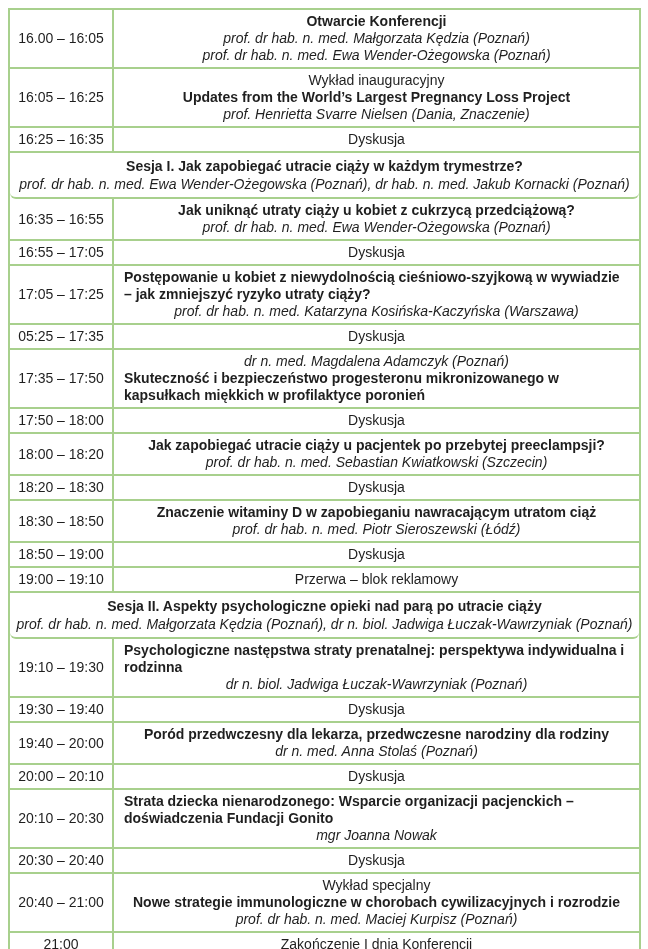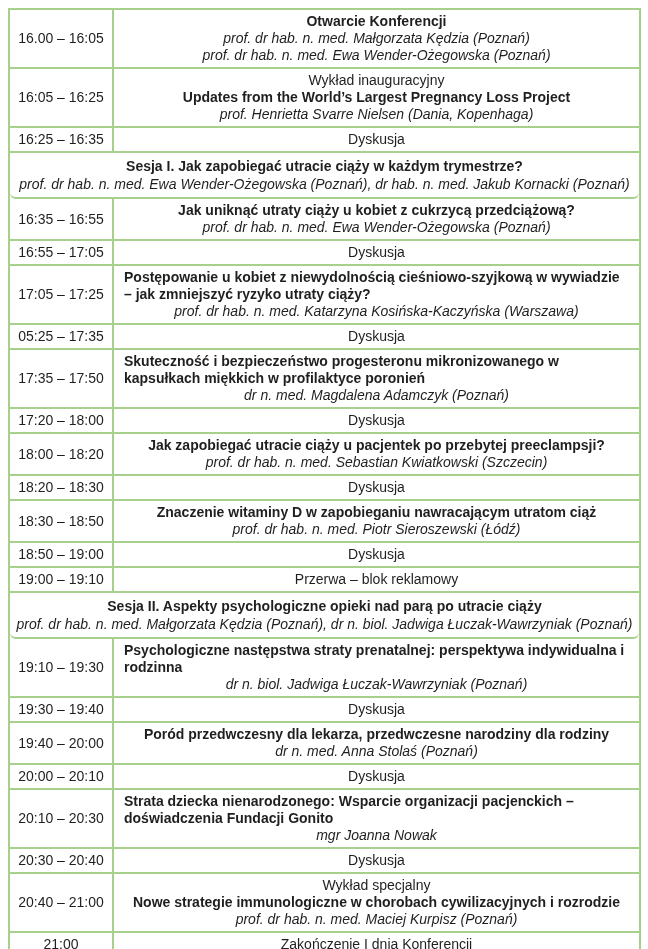--- a/index.html
+++ b/index.html
@@ -80,21 +80,21 @@
           <div class="line line-italic">prof. dr hab. n. med. Małgorzata Kędzia (Poznań)</div>
           <div class="line line-italic">prof. dr hab. n. med. Ewa Wender-Ożegowska (Poznań)</div>
         </div>
   </div>
 
   <div class="row row-item">
     <div class="time">16:05 – 16:25</div>
     <div class="content">
           <div class="line line-plain">Wykład inauguracyjny</div>
           <div class="line line-bold">Updates from the World’s Largest Pregnancy Loss Project</div>
-          <div class="line line-italic">prof. Henrietta Svarre Nielsen (Dania, Kopenhaga)</div>
+          <div class="line line-italic">prof. Henrietta Svarre Nielsen (Dania, Znaczenie)</div>
         </div>
   </div>
 
   <div class="row row-item">
     <div class="time">16:25 – 16:35</div>
     <div class="content">
           <div class="line line-plain">Dyskusja</div>
         </div>
   </div>
 
@@ -129,27 +129,27 @@
   <div class="row row-item">
     <div class="time">05:25 – 17:35</div>
     <div class="content">
           <div class="line line-plain">Dyskusja</div>
         </div>
   </div>
 
   <div class="row row-item">
     <div class="time">17:35 – 17:50</div>
     <div class="content">
+          <div class="line line-italic">dr n. med. Magdalena Adamczyk (Poznań)</div>
           <div class="line line-bold">Skuteczność i bezpieczeństwo progesteronu mikronizowanego w kapsułkach miękkich w profilaktyce poronień</div>
-          <div class="line line-italic">dr n. med. Magdalena Adamczyk (Poznań)</div>
-        </div>
-  </div>
-
-  <div class="row row-item">
-    <div class="time">17:20 – 18:00</div>
+        </div>
+  </div>
+
+  <div class="row row-item">
+    <div class="time">17:50 – 18:00</div>
     <div class="content">
           <div class="line line-plain">Dyskusja</div>
         </div>
   </div>
 
   <div class="row row-item">
     <div class="time">18:00 – 18:20</div>
     <div class="content">
           <div class="line line-bold">Jak zapobiegać utracie ciąży u pacjentek po przebytej preeclampsji?</div>
           <div class="line line-italic">prof. dr hab. n. med. Sebastian Kwiatkowski (Szczecin)</div>

